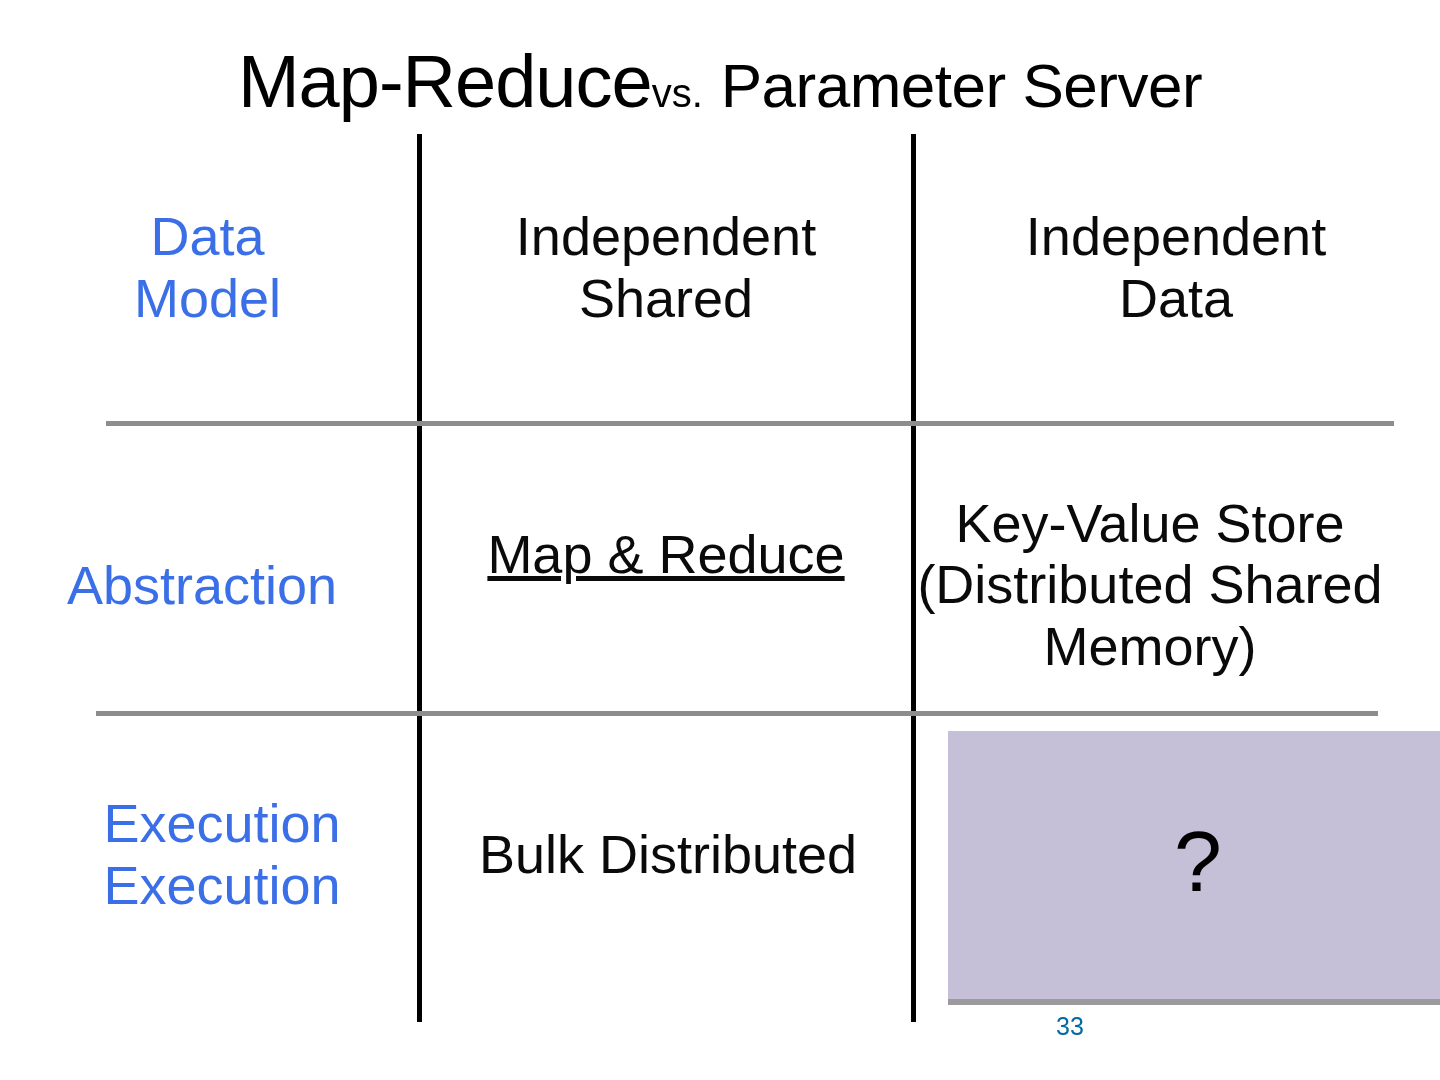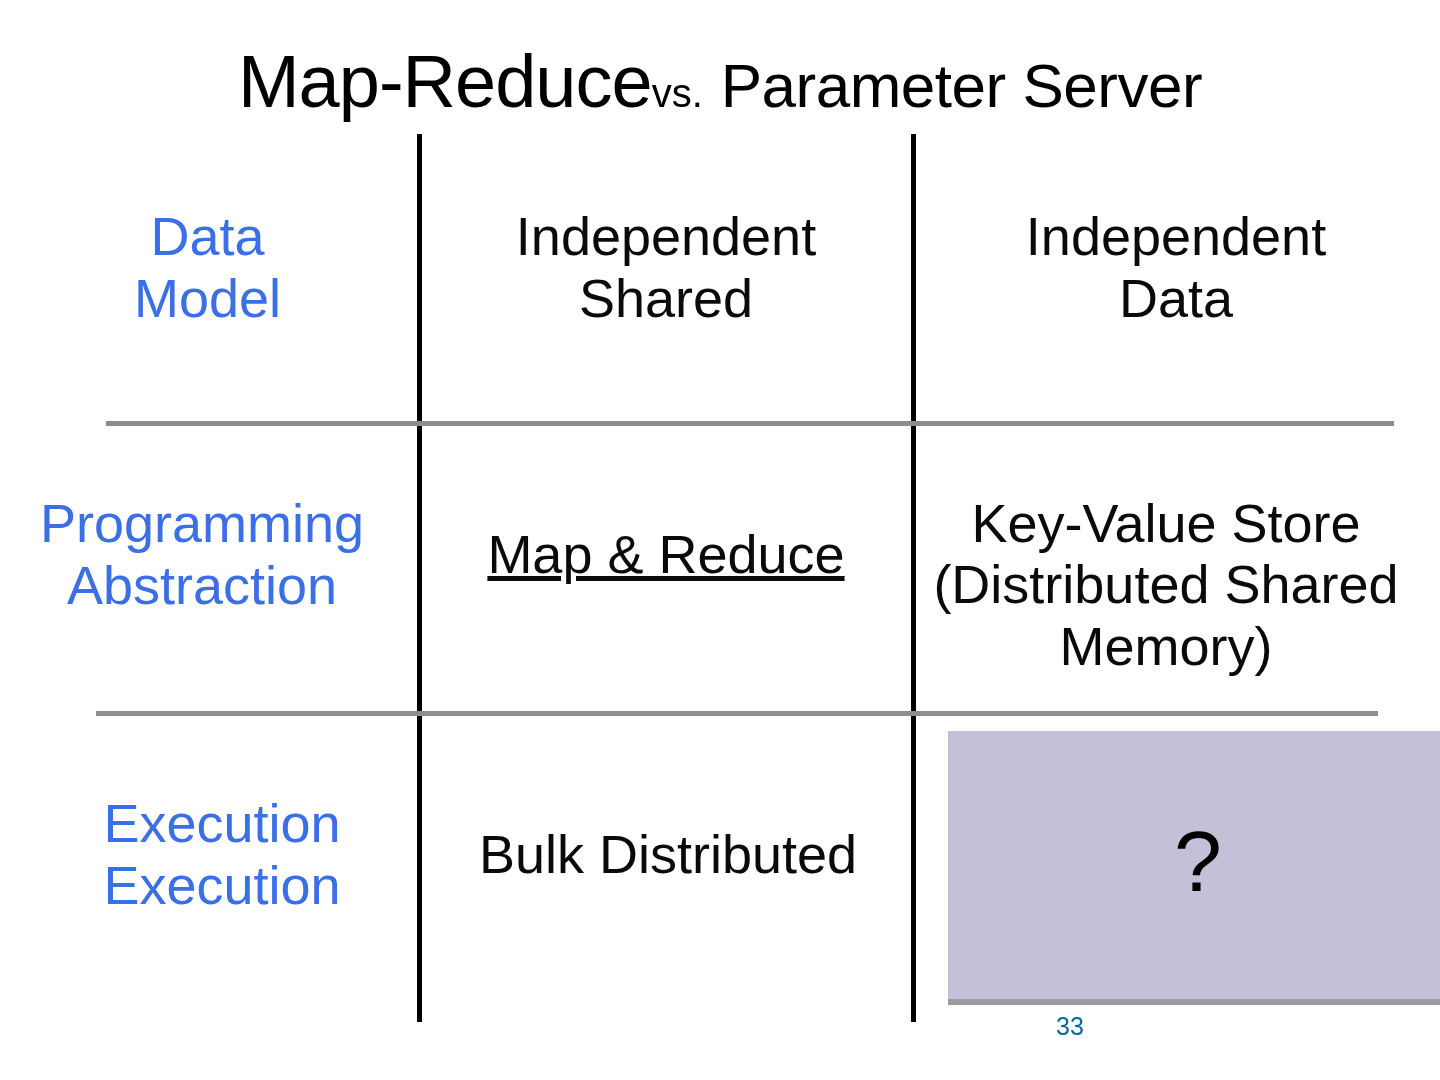--- a/index.html
+++ b/index.html
@@ -92,21 +92,21 @@
   }
 
   
   #label-data-model   { left: 0px;   top: 185px; width: 415px; height: 165px; }
   #cell-mr-data       { left: 422px; top: 185px; width: 488px; height: 165px; }
   #cell-ps-data       { left: 916px; top: 185px; width: 520px; height: 165px; }
 
   
   #label-prog-abs     { left: -8px;  top: 472px; width: 420px; height: 165px; }
   #cell-mr-prog       { left: 422px; top: 500px; width: 488px; height: 110px; text-decoration: underline; }
-  #cell-ps-prog       { left: 916px; top: 470px; width: 468px; height: 230px; margin-left: 16px; }
+  #cell-ps-prog       { left: 916px; top: 470px; width: 468px; height: 230px; }
   #cell-ps-prog .ln   { display: block; }
 
   
   #label-exec-sem     { left: 16px;   top: 772px; width: 412px; height: 165px; }
   #cell-mr-exec       { left: 418px; top: 772px; width: 500px; height: 165px; }
 
   
   #ps-exec-box {
     position: absolute;
     left: 948px;
@@ -168,21 +168,21 @@
 
   <div class="cell cell-value" id="cell-ps-data">
     <span>
       <span>Independent</span><br>
       <span>Data</span>
     </span>
   </div>
 
   <div class="cell row-label" id="label-prog-abs">
     <span>
-      <span>Programming</span><br>
+      <br>
       <span>Abstraction</span>
     </span>
   </div>
 
   <div class="cell cell-value" id="cell-mr-prog">Map &amp; Reduce</div>
 
   <div class="cell cell-value" id="cell-ps-prog">
     <span>
       <span class="ln">Key-Value Store</span>
       <span class="ln">(Distributed Shared</span>

